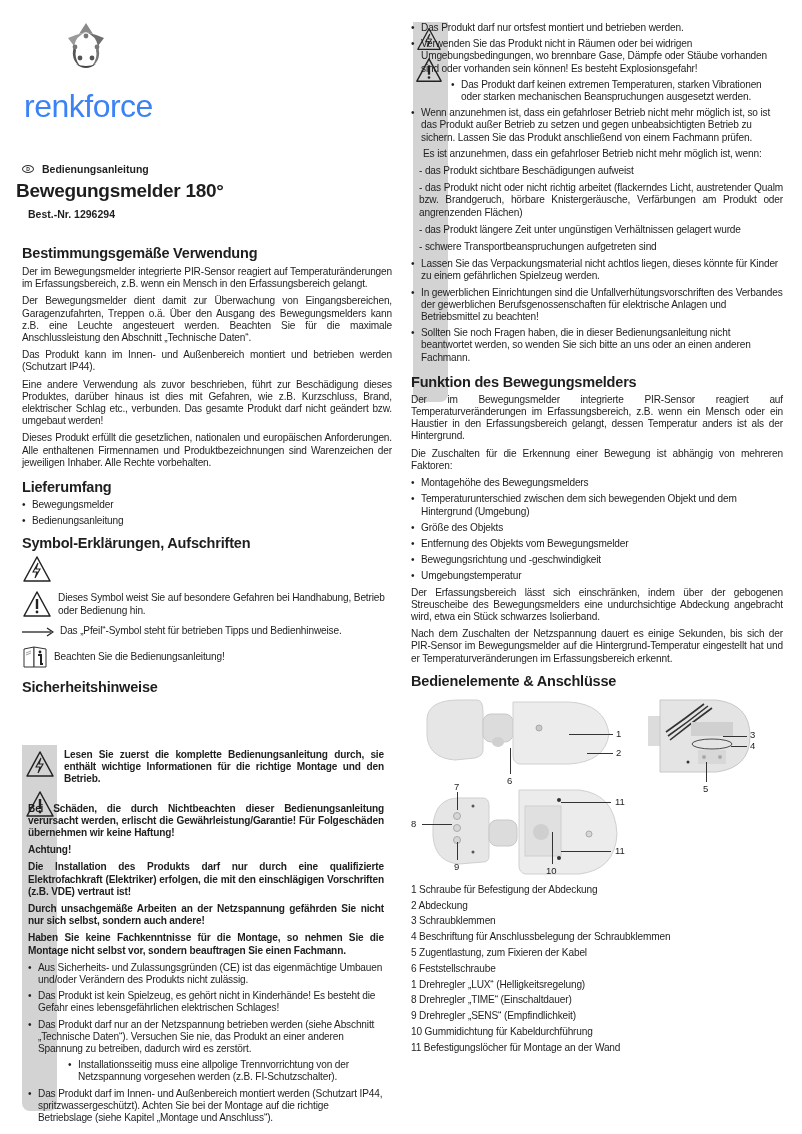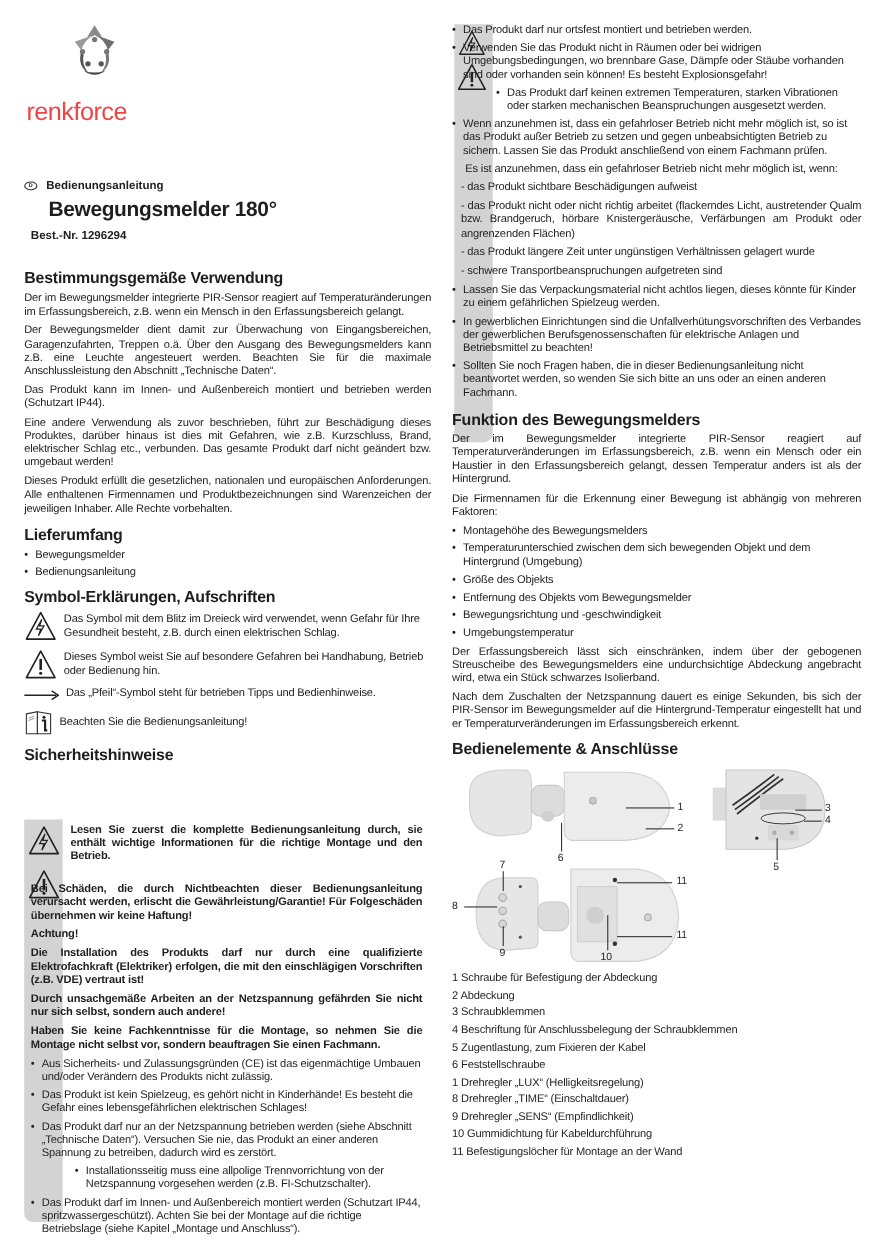--- a/index.html
+++ b/index.html
@@ -5,24 +5,24 @@
   * { box-sizing: border-box; margin: 0; padding: 0; }
   html, body { width: 802px; height: 1134px; background: #ffffff; overflow: hidden; }
   body { font-family: "Liberation Sans", sans-serif; color: #1e1e1e; position: relative; font-stretch: condensed; }
   .col { position: absolute; top: 0; }
   .left { left: 22px; width: 370px; }
   .right { left: 411px; width: 372px; }
   .t { font-size: 10.1px; line-height: 12.2px; letter-spacing: -0.15px; }
   .p { margin-bottom: 5px; text-align: justify; }
   h2 { font-size: 14.5px; font-weight: bold; letter-spacing: -0.2px; line-height: 17px; }
   .logo { position: absolute; left: 22px; top: 20px; width: 140px; height: 100px; }
-  .logo-text { position: absolute; left: 2px; top: 68px; font-size: 23px; color: #ef4444; letter-spacing: -0.5px; }
+  .logo-text { position: absolute; left: 2px; top: 68px; font-size: 32px; color: #3b82f6; letter-spacing: -0.5px; }
   .doc-type { position: absolute; left: 22px; top: 163px; font-size: 10.5px; font-weight: bold; display: flex; align-items: center; gap: 8px; }
   .doc-type .eye { width: 12px; height: 8px; border: 1px solid #333; border-radius: 50%; display: inline-flex; align-items: center; justify-content: center; font-size: 5px; font-weight: bold; }
-  .title { position: absolute; left: 44px; top: 180px; font-size: 19px; font-weight: bold; letter-spacing: -0.3px; }
+  .title { position: absolute; left: 16px; top: 180px; font-size: 19px; font-weight: bold; letter-spacing: -0.3px; }
   .artno { position: absolute; left: 28px; top: 208px; font-size: 10.5px; font-weight: bold; }
   ul.bul { list-style: none; }
   ul.bul li { position: relative; padding-left: 10px; margin-bottom: 4px; }
   ul.bul li::before { content: "•"; position: absolute; left: 0; }
   .sym-row { display: flex; align-items: flex-start; gap: 6px; margin-bottom: 7px; }
   .sym-row .icon { flex: 0 0 auto; }
   .graybar { position: absolute; background: #d3d3d3; border-radius: 0 0 8px 8px; }
   .bold { font-weight: bold; }
   .legend-list div { margin-bottom: 3.6px; }
   .figure { position: relative; width: 372px; height: 180px; }
@@ -70,21 +70,20 @@
     <li>Bewegungsmelder</li>
     <li>Bedienungsanleitung</li>
   </ul>
 
   <h2 style="margin-top:8px;margin-bottom:3px;">Symbol-Erklärungen, Aufschriften</h2>
   <div class="sym-row">
     <svg class="icon" width="30" height="28" viewBox="0 0 30 28">
       <path d="M15 2 L28 26 L2 26 Z" fill="none" stroke="#222" stroke-width="1.5" stroke-linejoin="round"></path>
       <path d="M16 8 L11 17 L15 17 L13 23 L18 14 L14 14 Z" fill="none" stroke="#222" stroke-width="1.1"></path>
     </svg>
-    <div style="padding-top:2px;">Das Symbol mit dem Blitz im Dreieck wird verwendet, wenn Gefahr für Ihre Gesundheit besteht, z.B. durch einen elektrischen Schlag.</div>
   </div>
   <div class="sym-row">
     <svg class="icon" width="30" height="28" viewBox="0 0 30 28">
       <path d="M15 2 L28 26 L2 26 Z" fill="none" stroke="#222" stroke-width="1.5" stroke-linejoin="round"></path>
       <rect x="13.8" y="9" width="2.4" height="10" fill="#222"></rect>
       <circle cx="15" cy="22" r="1.4" fill="#222"></circle>
     </svg>
     <div style="padding-top:2px;">Dieses Symbol weist Sie auf besondere Gefahren bei Handhabung, Betrieb oder Bedienung hin.</div>
   </div>
   <div class="sym-row" style="align-items:center;">
@@ -162,21 +161,21 @@
     <div class="p" style="padding-left:8px;">- <span>schwere Transportbeanspruchungen aufgetreten sind</span></div>
   </div>
   <ul class="bul">
     <li>Lassen Sie das Verpackungsmaterial nicht achtlos liegen, dieses könnte für Kinder zu einem gefährlichen Spielzeug werden.</li>
     <li>In gewerblichen Einrichtungen sind die Unfallverhütungsvorschriften des Verbandes der gewerblichen Berufsgenossenschaften für elektrische Anlagen und Betriebsmittel zu beachten!</li>
     <li>Sollten Sie noch Fragen haben, die in dieser Bedienungsanleitung nicht beantwortet werden, so wenden Sie sich bitte an uns oder an einen anderen Fachmann.</li>
   </ul>
 
   <h2 style="margin-top:10px;margin-bottom:3px;">Funktion des Bewegungsmelders</h2>
   <div class="p">Der im Bewegungsmelder integrierte PIR-Sensor reagiert auf Temperaturveränderungen im Erfassungsbereich, z.B. wenn ein Mensch oder ein Haustier in den Erfassungsbereich gelangt, dessen Temperatur anders ist als der Hintergrund.</div>
-  <div class="p">Die Firmennamen für die Erkennung einer Bewegung ist abhängig von mehreren Faktoren:</div>
+  <div class="p">Die Zuschalten für die Erkennung einer Bewegung ist abhängig von mehreren Faktoren:</div>
   <ul class="bul">
     <li>Montagehöhe des Bewegungsmelders</li>
     <li>Temperaturunterschied zwischen dem sich bewegenden Objekt und dem Hintergrund (Umgebung)</li>
     <li>Größe des Objekts</li>
     <li>Entfernung des Objekts vom Bewegungsmelder</li>
     <li>Bewegungsrichtung und -geschwindigkeit</li>
     <li>Umgebungstemperatur</li>
   </ul>
   <div class="p">Der Erfassungsbereich lässt sich einschränken, indem über der gebogenen Streuscheibe des Bewegungsmelders eine undurchsichtige Abdeckung angebracht wird, etwa ein Stück schwarzes Isolierband.</div>
   <div class="p">Nach dem Zuschalten der Netzspannung dauert es einige Sekunden, bis sich der PIR-Sensor im Bewegungsmelder auf die Hintergrund-Temperatur eingestellt hat und er Temperaturveränderungen im Erfassungsbereich erkennt.</div>

